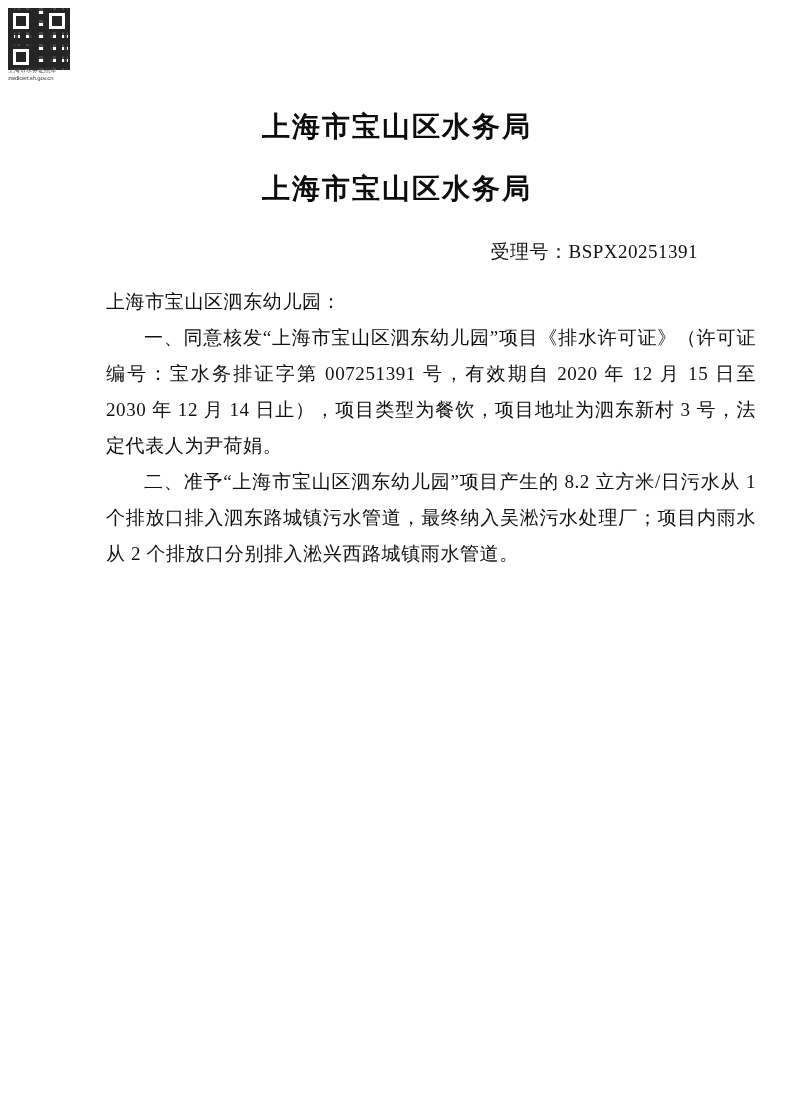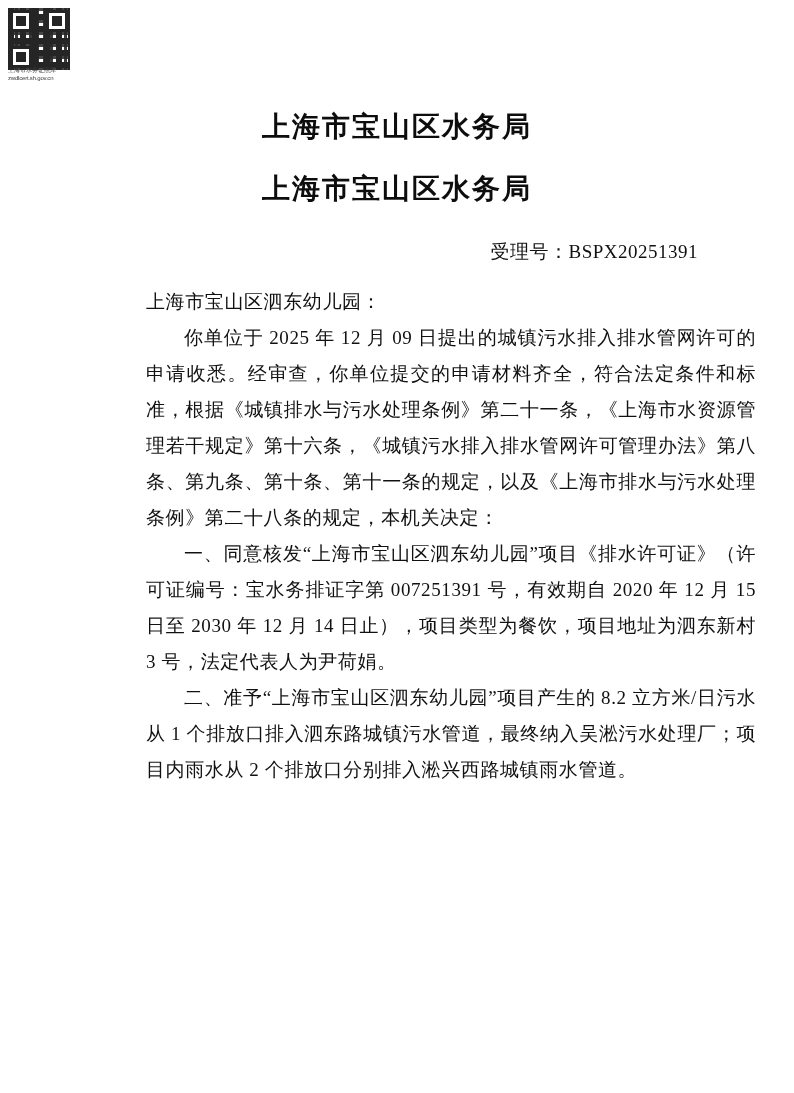--- a/index.html
+++ b/index.html
@@ -109,21 +109,20 @@
     text-align: right;
     font-size: 19px;
     line-height: 28px;
     letter-spacing: 0.5px;
   }
 
   .content {
     margin-top: 18px;
     padding-left: 106px;
     padding-right: 38px;
-    margin-left: 40px;
   }
   .p {
     font-size: 19px;
     line-height: 36px;
     letter-spacing: 0.6px;
     text-align: justify;
     text-justify: inter-character;
     margin: 0;
   }
   .p.indent {
@@ -155,18 +154,17 @@
     <div class="title-main">上海市宝山区水务局</div>
     <div class="title-sub">上海市宝山区水务局</div>
   </div>
 
   <div class="accept-line">
     <span>受理号：</span><span>BSPX20251391</span>
   </div>
 
   <div class="content">
     <p class="p">上海市宝山区泗东幼儿园：</p>
-    <p class="p indent">你单位于 2025 年 12 月 09 日提出的城镇污水排入排水管网许可的申请收悉。经审查，你单位提交的申请材料齐全，符合法定条件和标准，根据《城镇排水与污水处理条例》第二十一条，《上海市水资源管理若干规定》第十六条，《城镇污水排入排水管网许可管理办法》第八条、第九条、第十条、第十一条的规定，以及《上海市排水与污水处理条例》第二十八条的规定，本机关决定：</p>
     <p class="p indent">一、同意核发“上海市宝山区泗东幼儿园”项目《排水许可证》（许可证编号：宝水务排证字第 007251391 号，有效期自 2020 年 12 月 15 日至 2030 年 12 月 14 日止），项目类型为餐饮，项目地址为泗东新村 3 号，法定代表人为尹荷娟。</p>
     <p class="p indent">二、准予“上海市宝山区泗东幼儿园”项目产生的 8.2 立方米/日污水从 1 个排放口排入泗东路城镇污水管道，最终纳入吴淞污水处理厂；项目内雨水从 2 个排放口分别排入淞兴西路城镇雨水管道。</p>
   </div>
 
 </div>
 
 </body></html>

